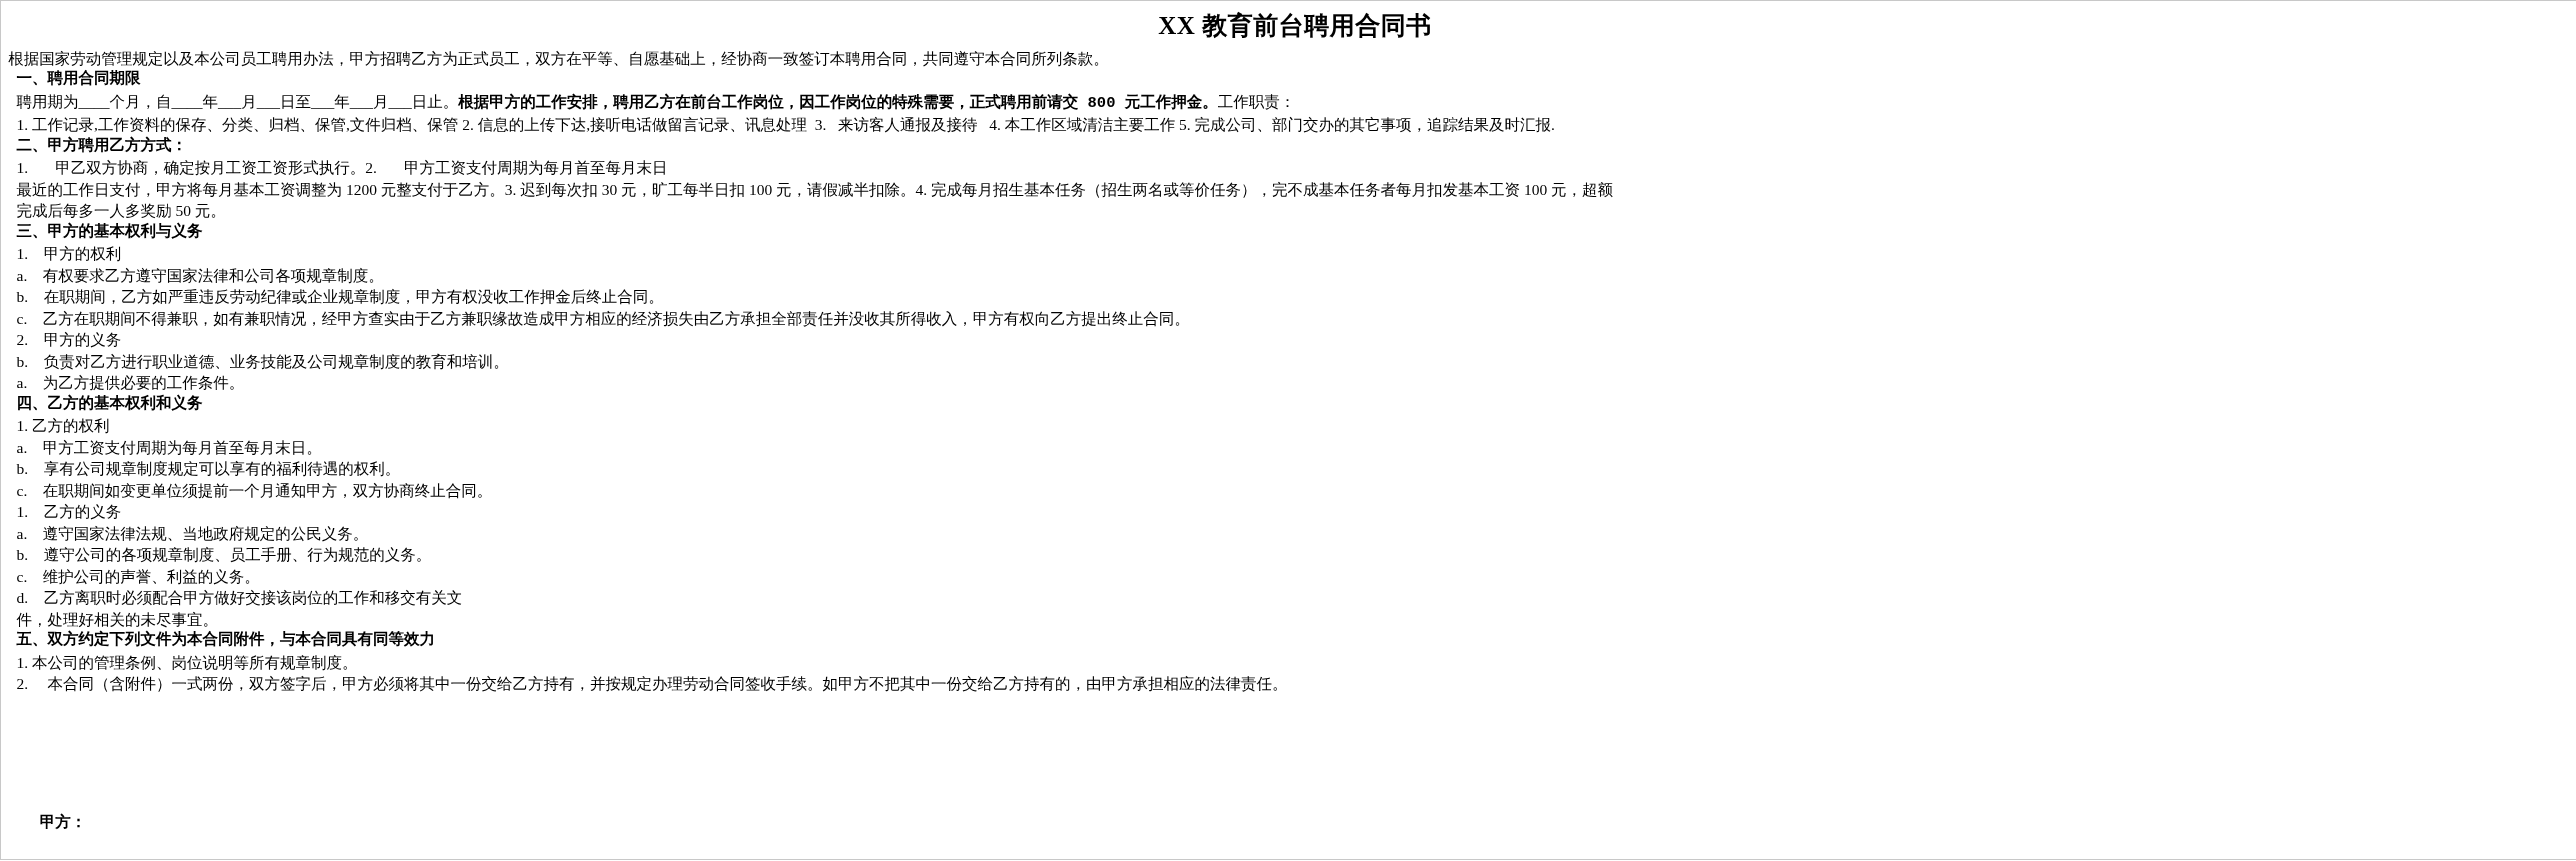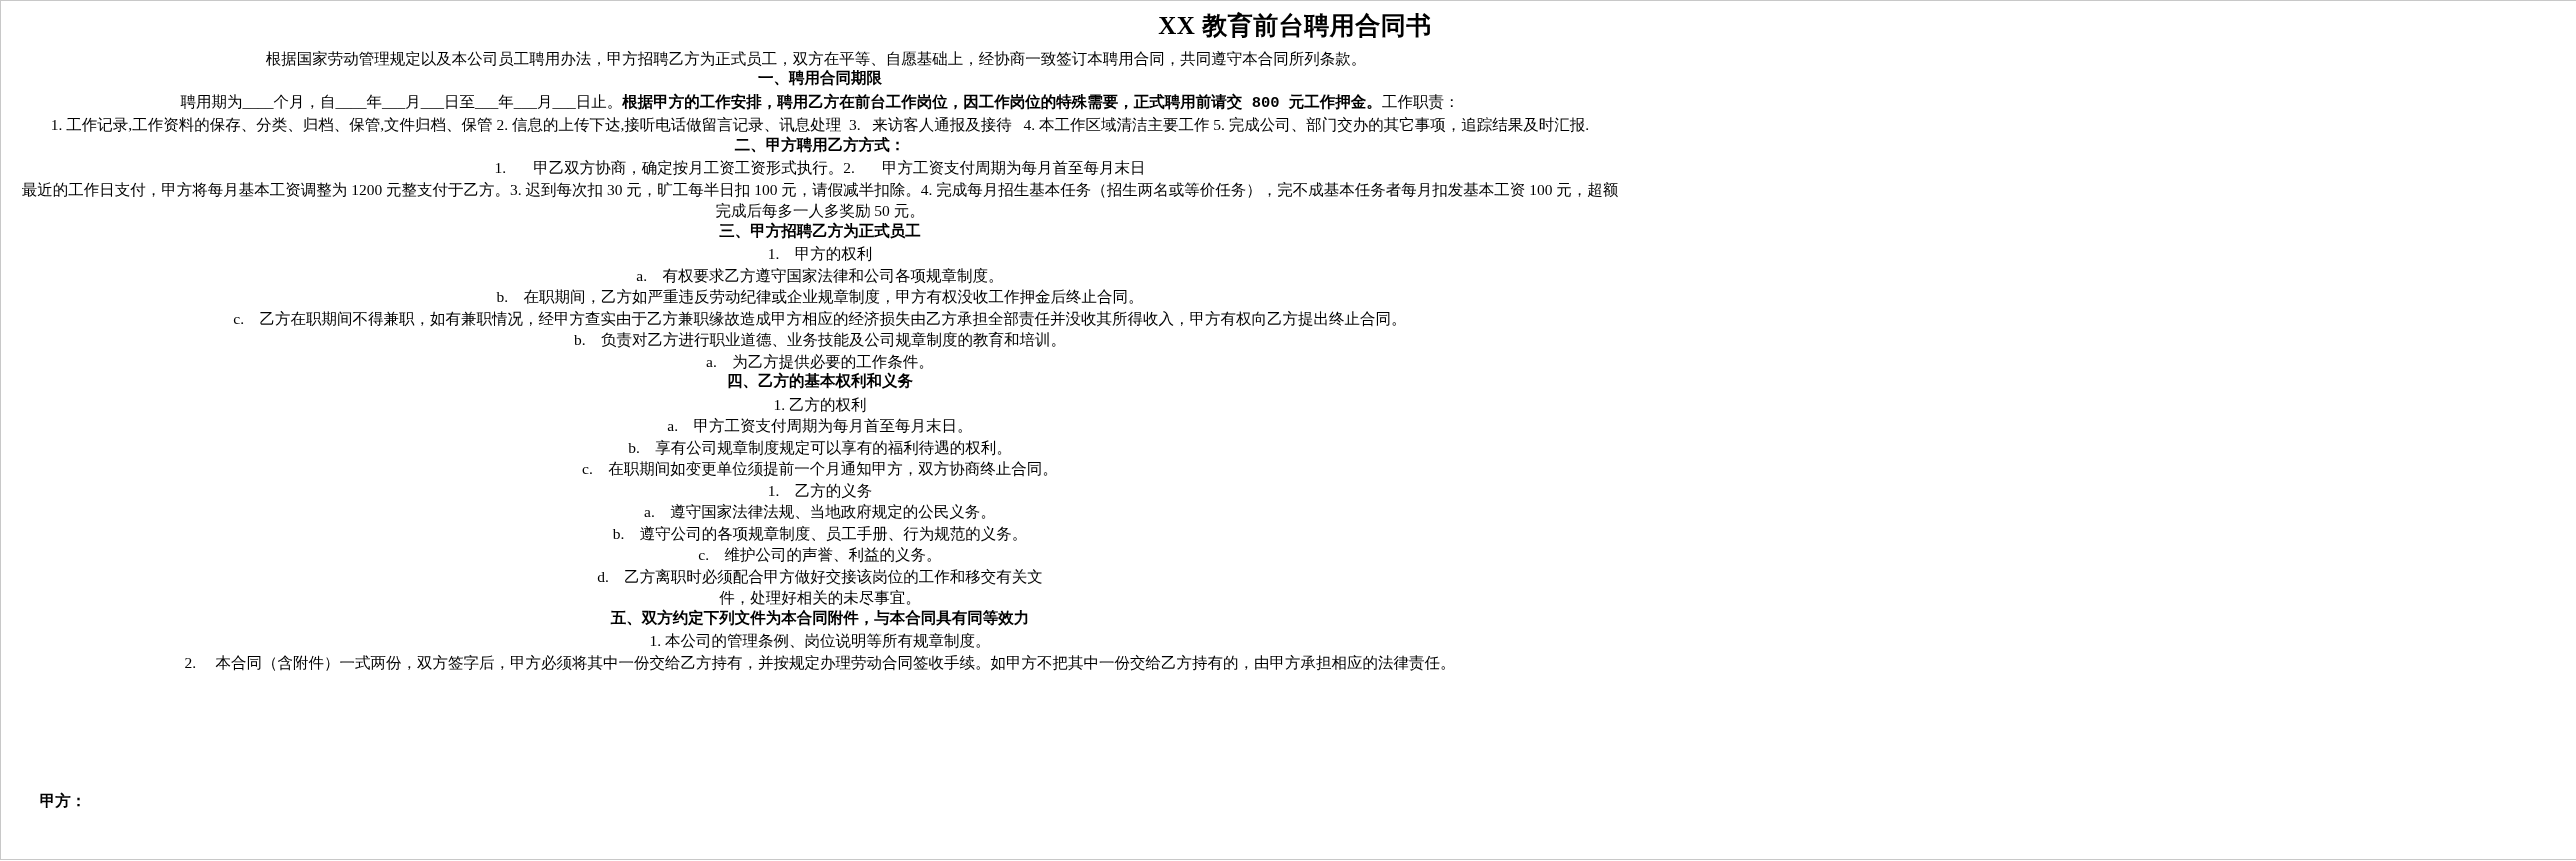--- a/index.html
+++ b/index.html
@@ -26,21 +26,20 @@
     line-height: 33px;
     font-weight: bold;
     letter-spacing: 0.5px;
   }
   .contract-body {
     margin-left: 15.5px;
     margin-top: 5.7px;
     width: 1607px;
     font-size: 15.5px;
     line-height: 21.5px;
-    text-align: center;
   }
   .line {
     white-space: pre-wrap;
   }
   .line.intro { margin-left: -8.2px; }
   .line .b, .line.heading { font-weight: bold; font-family: Liberation Mono, monospace; }
   .signature {
     margin-left: 15.5px;
     font-size: 15.5px;
     line-height: 21.5px;
@@ -57,25 +56,26 @@
   <div class="doc-title">XX 教育前台聘用合同书</div>
 
   <div class="contract-body">
       <div class="line intro"><span>根据国家劳动管理规定以及本公司员工聘用办法，甲方招聘乙方为正式员工，双方在平等、自愿基础上，经协商一致签订本聘用合同，共同遵守本合同所列条款。</span></div>
       <div class="line heading"><span class="b">一、聘用合同期限</span></div>
       <div class="line"><span>聘用期为____个月，自____年___月___日至___年___月___日止。</span><span class="b">根据甲方的工作安排，聘用乙方在前台工作岗位，因工作岗位的特殊需要，正式聘用前请交 800 元工作押金。</span><span>工作职责：</span></div>
       <div class="line"><span>1. 工作记录,工作资料的保存、分类、归档、保管,文件归档、保管 2. 信息的上传下达,接听电话做留言记录、讯息处理  3.   来访客人通报及接待   4. 本工作区域清洁主要工作 5. 完成公司、部门交办的其它事项，追踪结果及时汇报.</span></div>
       <div class="line heading"><span class="b">二、甲方聘用乙方方式：</span></div>
       <div class="line"><span>1.       甲乙双方协商，确定按月工资工资形式执行。2.       甲方工资支付周期为每月首至每月末日</span></div>
       <div class="line"><span>最近的工作日支付，甲方将每月基本工资调整为 1200 元整支付于乙方。3. 迟到每次扣 30 元，旷工每半日扣 100 元，请假减半扣除。4. 完成每月招生基本任务（招生两名或等价任务），完不成基本任务者每月扣发基本工资 100 元，超额完成后每多一人多奖励 50 元。</span></div>
-      <div class="line heading"><span class="b">三、甲方招聘乙方为正式员工</span></div>
+      <div class="line heading"><span class="b">三、甲方的基本权利与义务</span></div>
       <div class="line"><span>1.    甲方的权利</span></div>
       <div class="line"><span>a.    有权要求乙方遵守国家法律和公司各项规章制度。</span></div>
       <div class="line"><span>b.    在职期间，乙方如严重违反劳动纪律或企业规章制度，甲方有权没收工作押金后终止合同。</span></div>
       <div class="line"><span>c.    乙方在职期间不得兼职，如有兼职情况，经甲方查实由于乙方兼职缘故造成甲方相应的经济损失由乙方承担全部责任并没收其所得收入，甲方有权向乙方提出终止合同。</span></div>
+      <div class="line"><span>2.    甲方的义务</span></div>
       <div class="line"><span>b.    负责对乙方进行职业道德、业务技能及公司规章制度的教育和培训。</span></div>
       <div class="line"><span>a.    为乙方提供必要的工作条件。</span></div>
       <div class="line heading"><span class="b">四、乙方的基本权利和义务</span></div>
       <div class="line"><span>1. 乙方的权利</span></div>
       <div class="line"><span>a.    甲方工资支付周期为每月首至每月末日。</span></div>
       <div class="line"><span>b.    享有公司规章制度规定可以享有的福利待遇的权利。</span></div>
       <div class="line"><span>c.    在职期间如变更单位须提前一个月通知甲方，双方协商终止合同。</span></div>
       <div class="line"><span>1.    乙方的义务</span></div>
       <div class="line"><span>a.    遵守国家法律法规、当地政府规定的公民义务。</span></div>
       <div class="line"><span>b.    遵守公司的各项规章制度、员工手册、行为规范的义务。</span></div>

